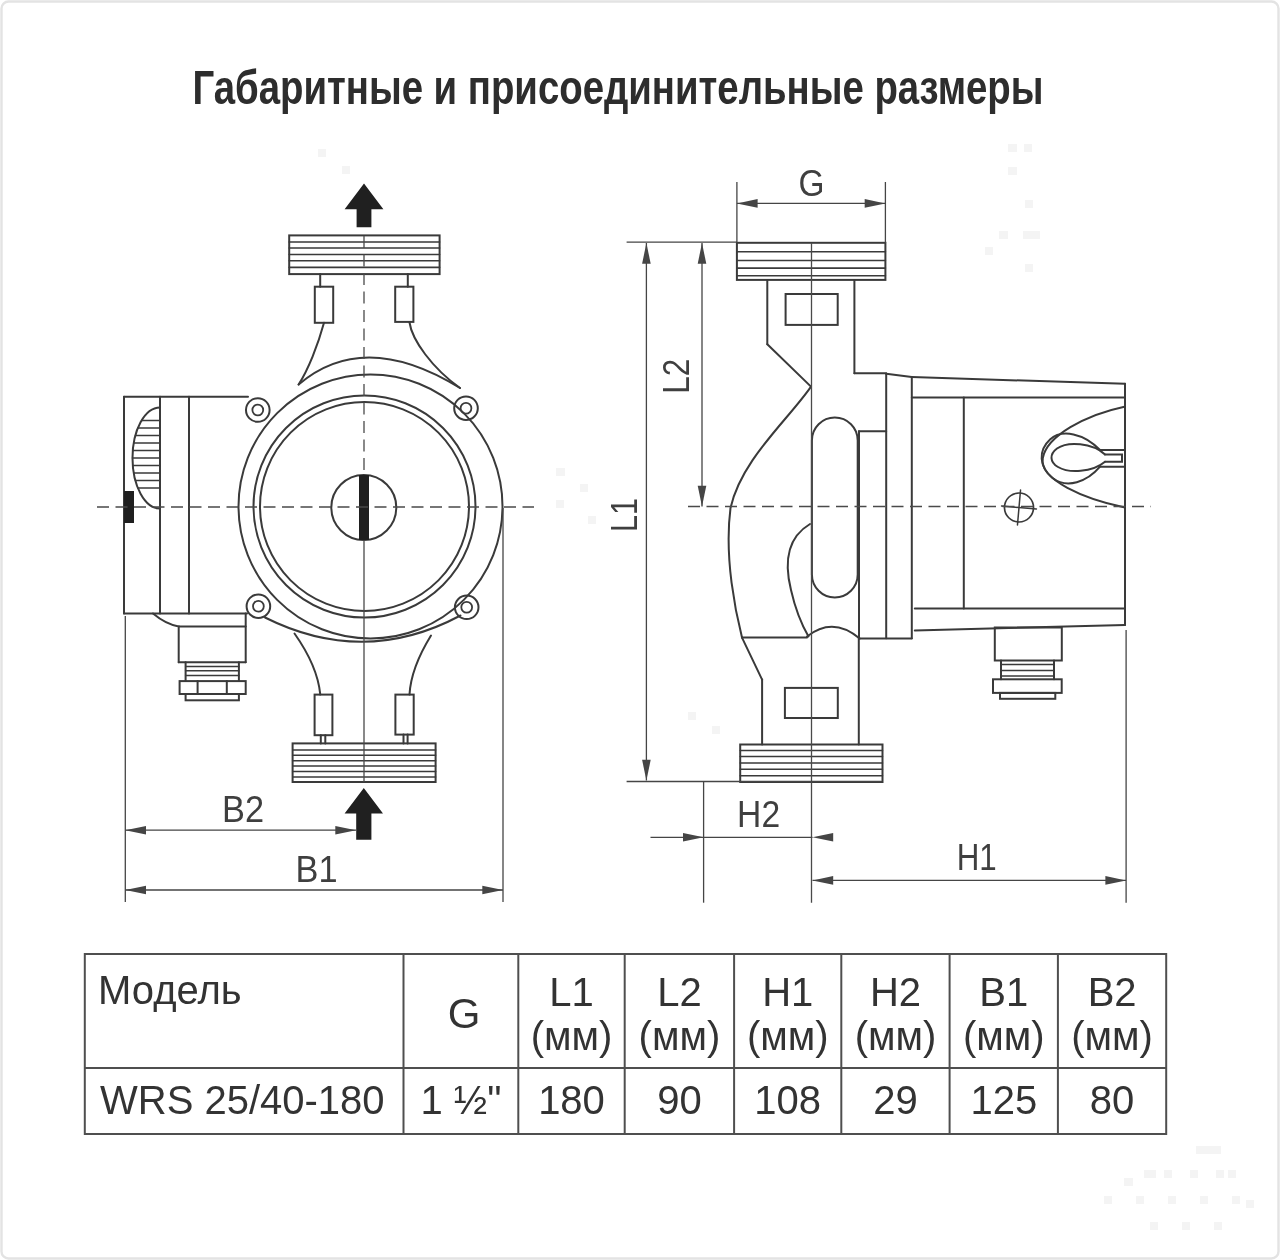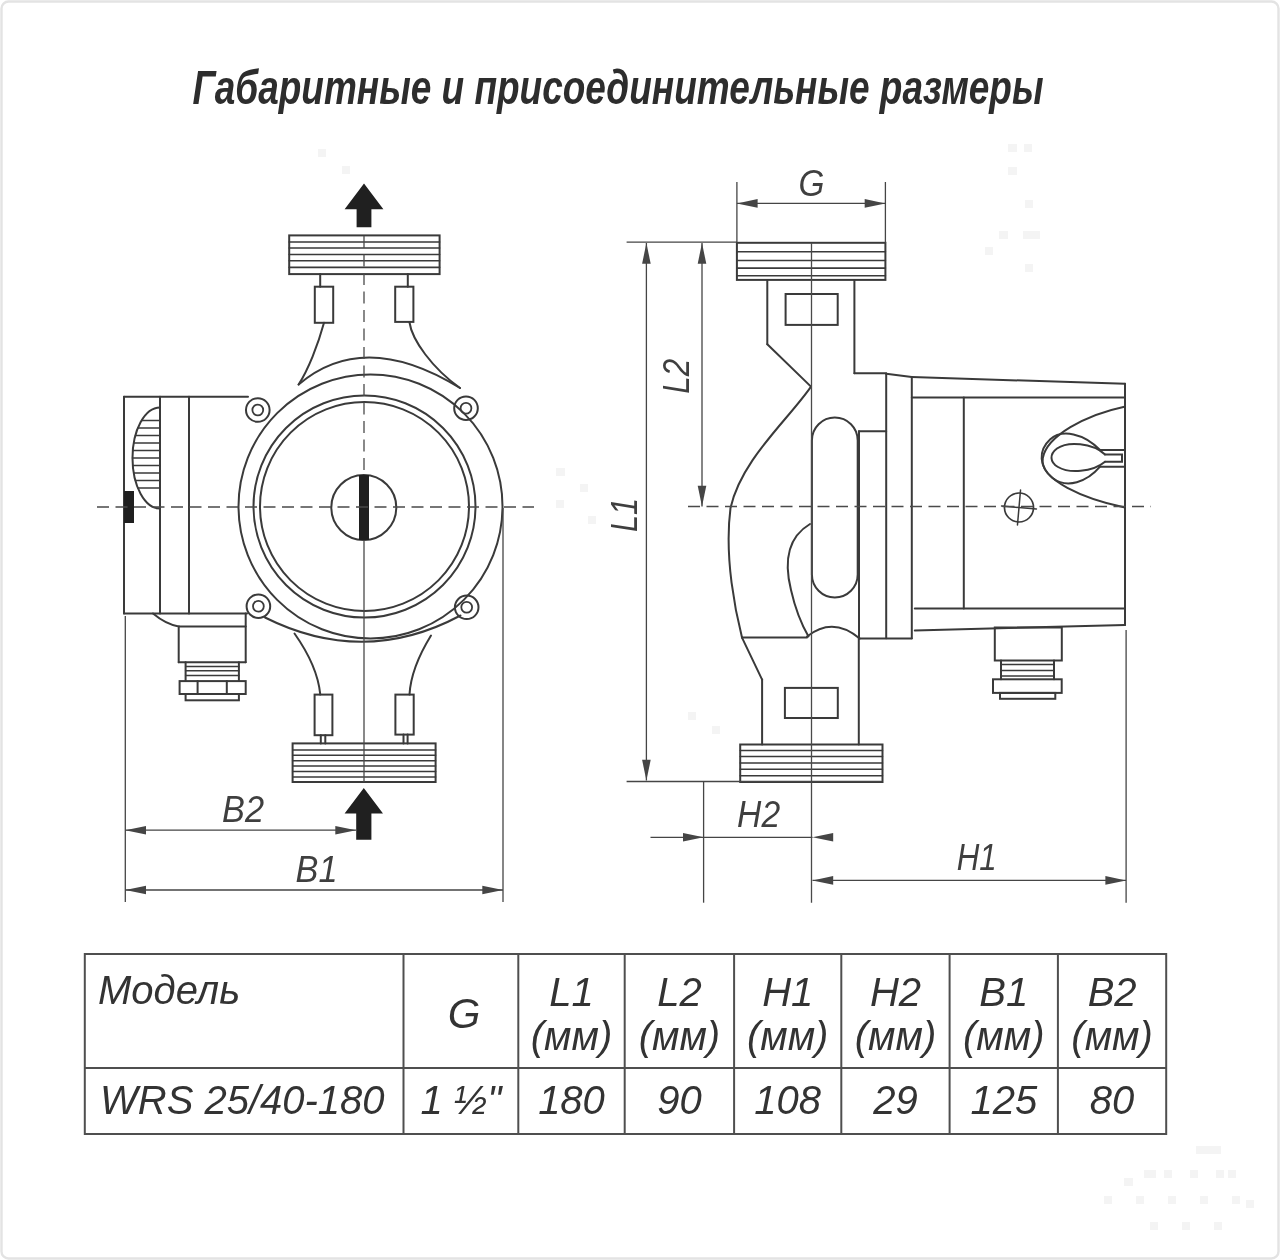--- a/index.html
+++ b/index.html
@@ -1,16 +1,16 @@
 <!DOCTYPE html>
 <html><head>
 <meta charset="utf-8">
 <style>
   html,body{margin:0;padding:0;background:#ffffff;}
-  #page{position:relative;width:1280px;height:1260px;background:#ffffff;overflow:hidden;font-style:italic;}
+  #page{position:relative;width:1280px;height:1260px;background:#ffffff;overflow:hidden;}
   svg{position:absolute;left:0;top:0;}
   text{font-family:"Liberation Sans", sans-serif;}
 </style>
 </head>
 <body>
 <div id="page">
 <svg width="1280" height="1260" viewBox="0 0 1280 1260">
 
   <g fill="#f4f4f4">
     <rect x="318" y="149" width="8" height="8"></rect>

